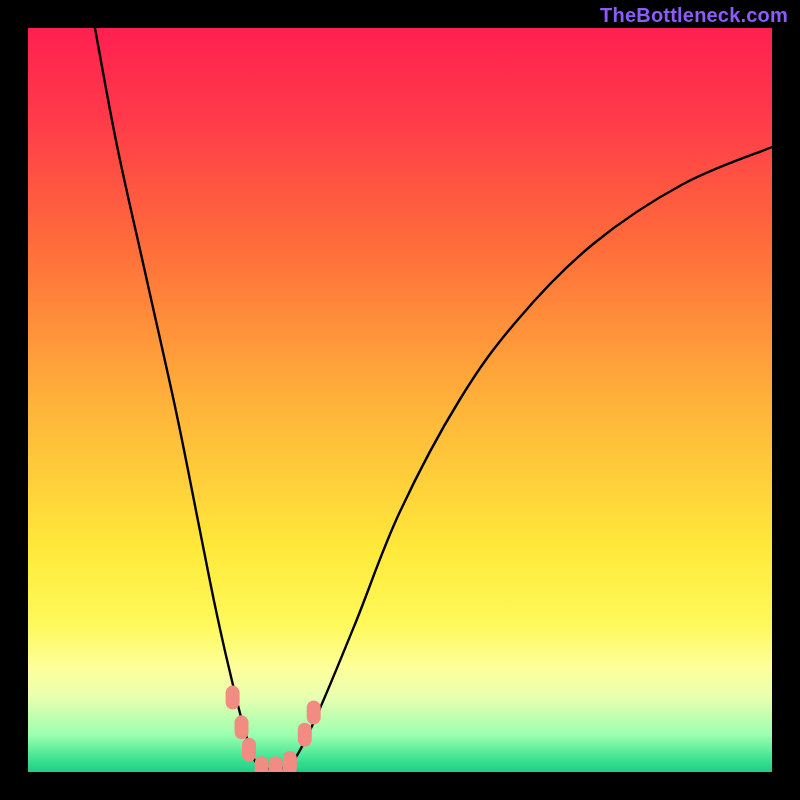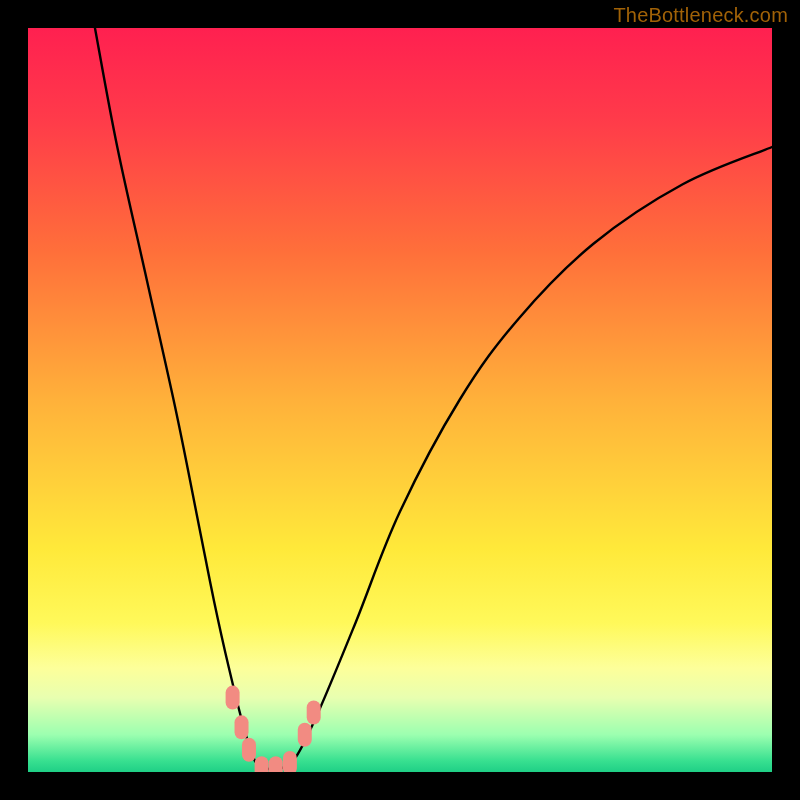--- a/index.html
+++ b/index.html
@@ -20,23 +20,23 @@
     position: absolute;
     left: 28px;
     top: 28px;
     width: 744px;
     height: 744px;
   }
   .watermark {
     position: absolute;
     top: 4px;
     right: 12px;
-    color: #a16207;
+    color: #8b5cf6;
     font-size: 20px;
-    font-weight: 400;
+    font-weight: 700;
     letter-spacing: 0.2px;
     z-index: 5;
   }
   svg { display: block; }
 </style>
 </head>
 <body>
 
 <div class="frame">
 

